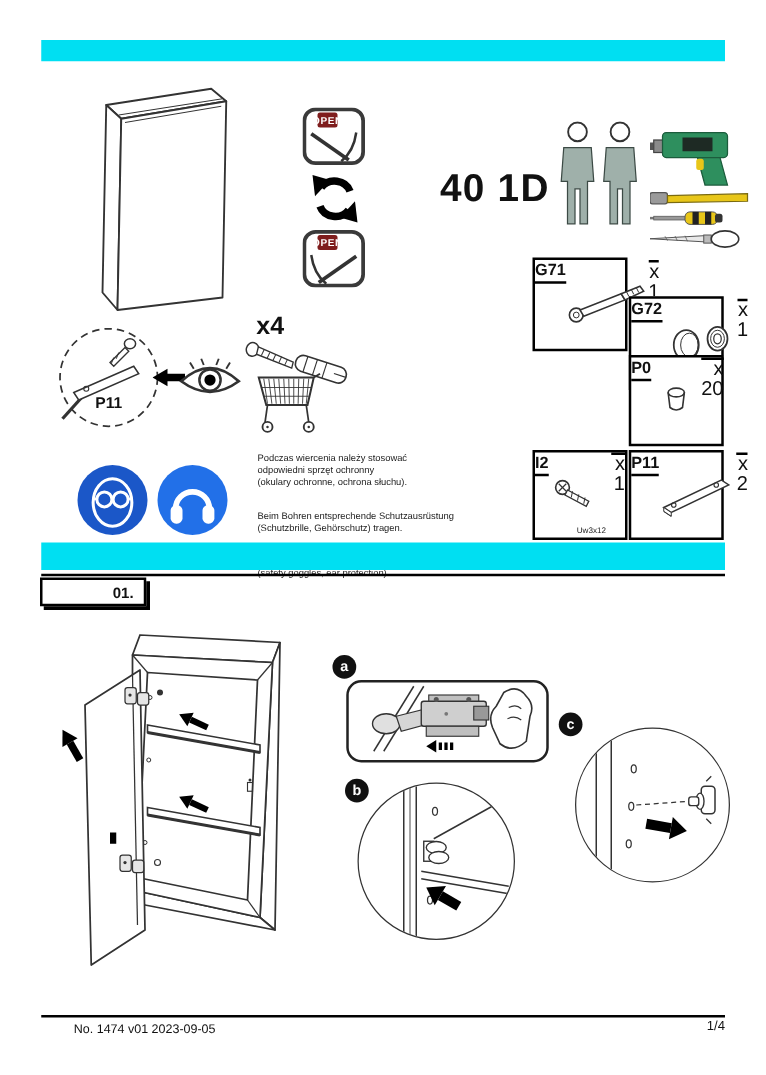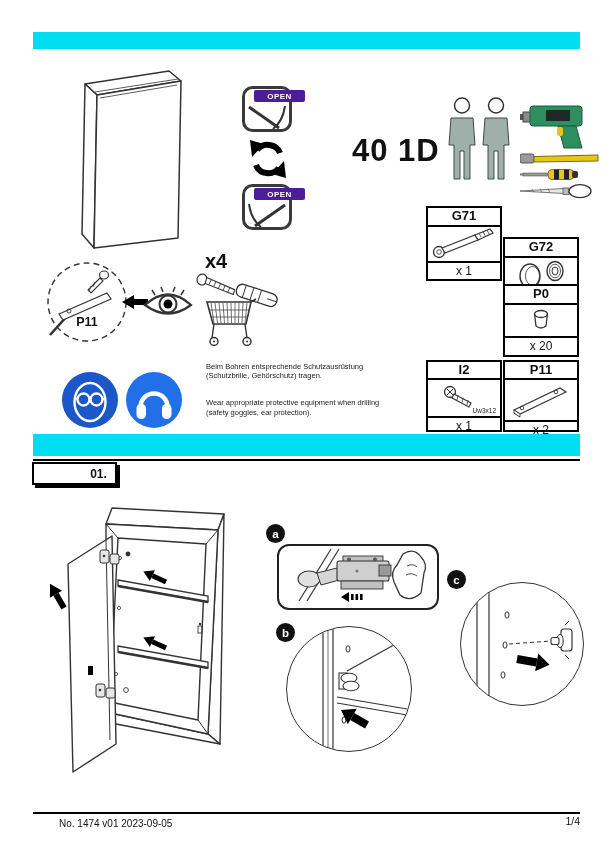--- a/index.html
+++ b/index.html
@@ -2,29 +2,29 @@
 <html><head>
 <meta charset="utf-8">
 <style>
   html,body{margin:0;padding:0;background:#fff;}
   #page{position:relative;width:613px;height:860px;background:#fff;overflow:hidden;
         font-family:"Liberation Sans","DejaVu Sans",sans-serif;color:#111;}
   .abs{position:absolute;}
   .cyanbar{background:#00dff2;}
   .note{font-size:7.5px;line-height:1.28;white-space:pre-line;color:#222;}
   .note p{margin:0 0 8px 0;white-space:pre-line;}
-  .partcell{position:absolute;border:2px solid #000;background:#fff;display:flex;flex-direction:column;}
+  .partcell{position:absolute;border:2px solid #000;background:#fff;display:flex;flex-direction:row;}
   .partcell .pc-head{border-bottom:2px solid #000;text-align:center;font-weight:bold;font-size:13px;line-height:16px;height:17px;}
   .partcell .pc-img{flex:1;position:relative;display:flex;align-items:center;justify-content:center;}
   .partcell .pc-note{position:absolute;right:4px;bottom:2px;font-size:6.5px;color:#222;}
-  .partcell .pc-qty{border-top:2px solid #000;text-align:center;font-size:12px;line-height:16px;height:17px;}
+  .partcell .pc-qty{border-top:2px solid #000;text-align:right;font-size:16px;line-height:16px;height:17px;}
   .badge{position:absolute;width:19px;height:19px;border-radius:50%;background:#111;color:#fff;
          font-weight:bold;font-size:11.5px;display:flex;align-items:center;justify-content:center;}
-  .openlabel{position:absolute;background:#4c1d95;color:#fff;font-weight:bold;font-size:8px;letter-spacing:.5px;
-             border-radius:2px;width:51px;height:12px;display:flex;align-items:center;justify-content:center;}
+  .openlabel{position:absolute;background:#7f1d1d;color:#fff;font-weight:bold;font-size:8px;letter-spacing:.5px;
+             border-radius:2px;width:16px;height:12px;display:flex;align-items:center;justify-content:center;}
   .stepbox{position:absolute;border:2px solid #000;background:#fff;box-shadow:3px 3px 0 #000;
            font-weight:bold;font-size:12px;display:flex;align-items:center;justify-content:center;}
   .footertxt{font-size:10px;color:#111;padding-left:26px;}
   svg{display:block;}
 </style>
 </head>
 <body>
 
 <div id="page">
 
@@ -264,20 +264,23 @@
   </svg>
 
   <svg class="abs" style="left:125px;top:371px;" width="58" height="58" viewBox="0 0 58 58">
     <circle cx="29" cy="29" r="28" fill="#2270e8"></circle>
     <path d="M15.5,36 a13.5,13.5 0 0 1 27,0" fill="none" stroke="#fff" stroke-width="4.5"></path>
     <rect x="11.5" y="33" width="9.5" height="15" rx="4.5" fill="#fff"></rect>
     <rect x="37" y="33" width="9.5" height="15" rx="4.5" fill="#fff"></rect>
   </svg>
 
   <div class="abs note" style="left:206px;top:352px;width:220px;">
+    <p>Podczas wiercenia należy stosować
+odpowiedni sprzęt ochronny
+(okulary ochronne, ochrona słuchu).</p>
     <p>Beim Bohren entsprechende Schutzausrüstung
 (Schutzbrille, Gehörschutz) tragen.</p>
     <p>Wear appropriate protective equipment when drilling
 (safety goggles, ear protection).</p>
   </div>
 
   <div class="abs cyanbar" style="left:33px;top:434px;width:547px;height:22px;"></div>
   <div class="abs" style="left:33px;top:459px;width:547px;height:2px;background:#000;"></div>
 
   <div class="stepbox" style="left:32px;top:462px;width:33px;height:19px;padding-left:48px;">01.</div>

